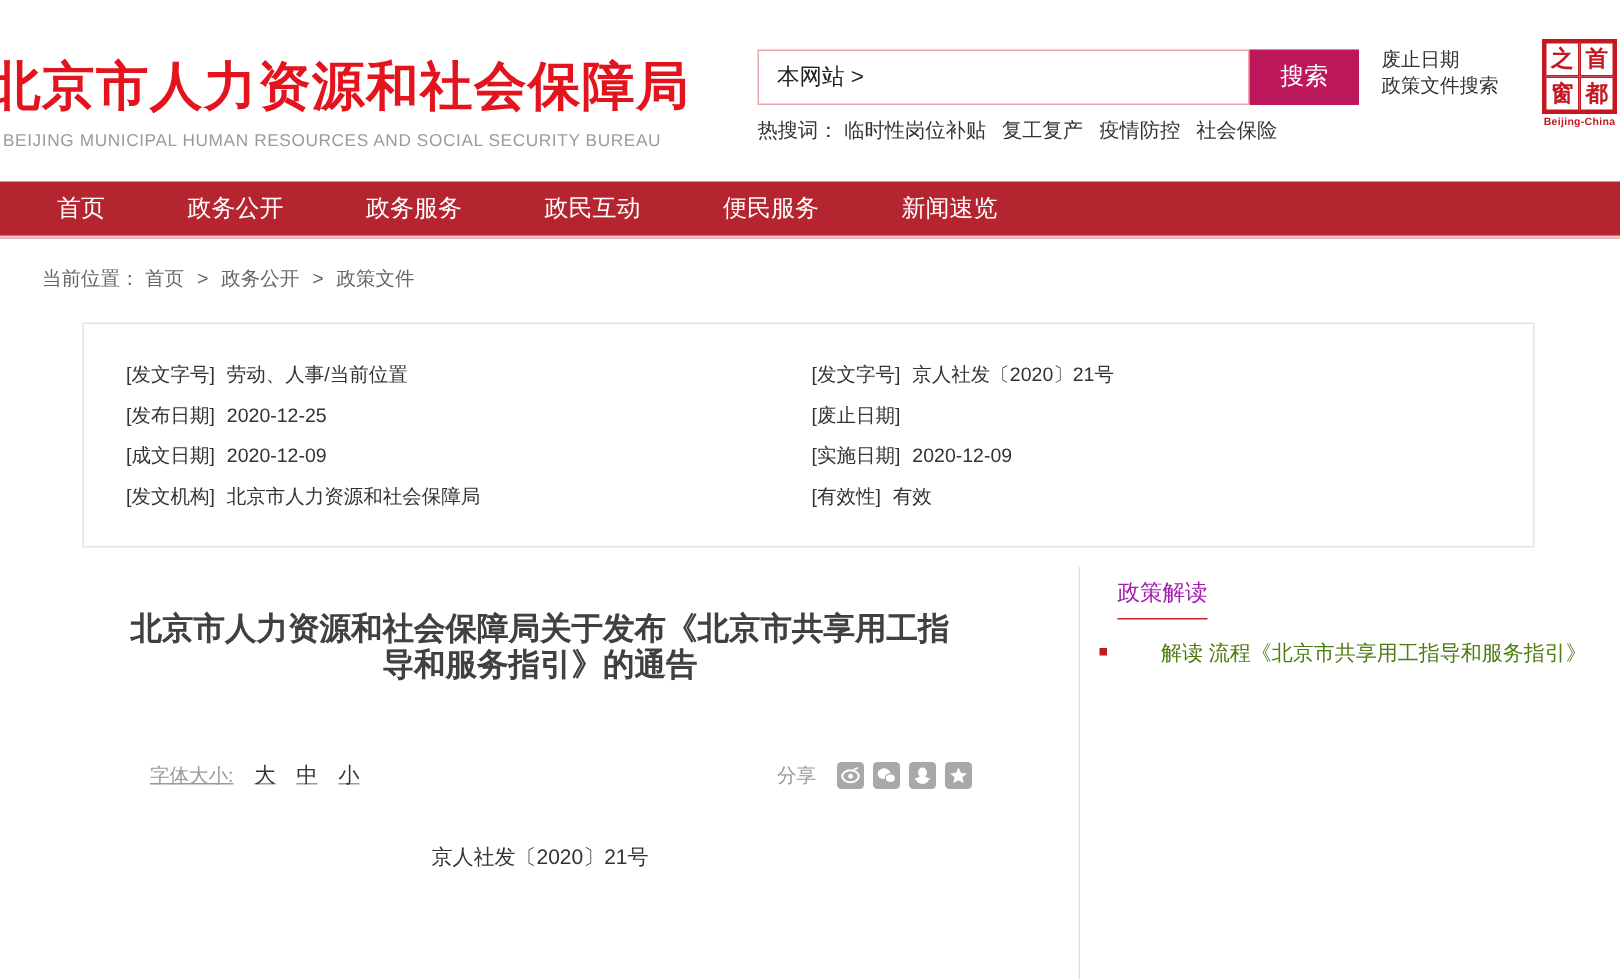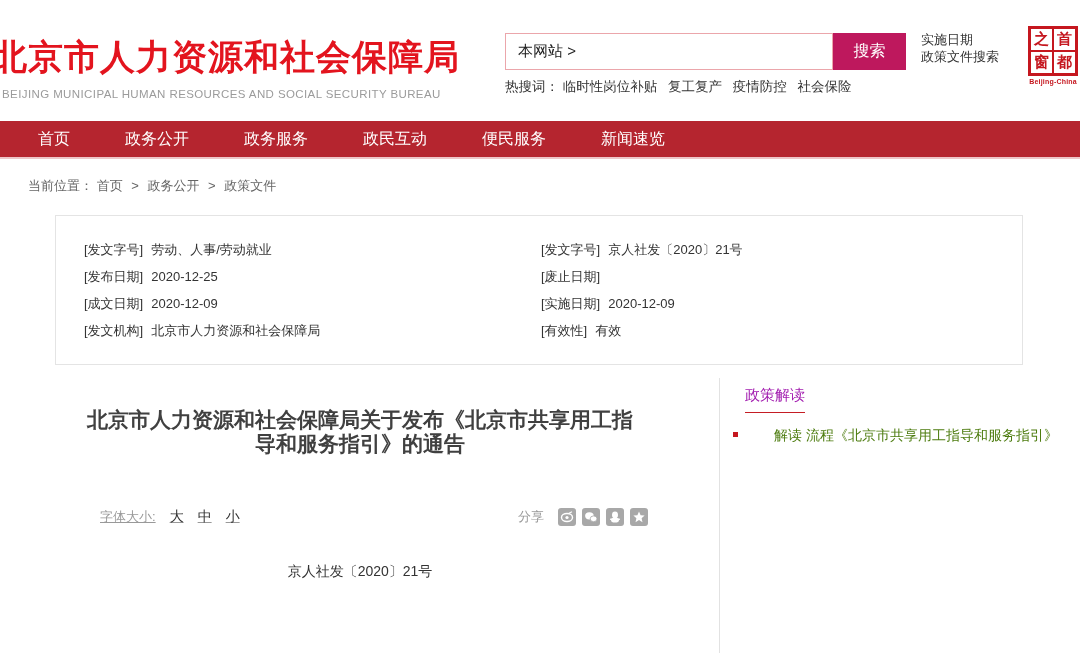--- a/index.html
+++ b/index.html
@@ -75,21 +75,21 @@
   </div>
 
   <div class="search-row">
     <div class="search-box">
       <span class="search-scope">本网站 &gt;</span>
     </div>
     <button class="search-btn">搜索</button>
   </div>
 
   <div class="adv-links">
-    <a>实施日期</a>
+    <a>废止日期</a>
     <a>政策文件搜索</a>
   </div>
 
   <div class="hot-row">
     <span>热搜词：</span>
     <a class="kw">临时性岗位补贴</a>
     <a class="kw">复工复产</a>
     <a class="kw">疫情防控</a>
     <a class="kw">社会保险</a>
   </div>
@@ -118,21 +118,21 @@
     <a>首页</a>
     <span class="sep">&gt;</span>
     <a>政务公开</a>
     <span class="sep">&gt;</span>
     <a>政策文件</a>
   </div>
 
   <div class="meta-box">
     <div class="meta-col left">
       <div class="meta-row">
-        <span class="meta-label">[发文字号]</span><span>劳动、人事/劳动就业</span>
+        <span class="meta-label">[发文字号]</span><span>劳动、人事/当前位置</span>
       </div>
       <div class="meta-row">
         <span class="meta-label">[发布日期]</span><span>2020-12-25</span>
       </div>
       <div class="meta-row">
         <span class="meta-label">[成文日期]</span><span>2020-12-09</span>
       </div>
       <div class="meta-row">
         <span class="meta-label">[发文机构]</span><span>北京市人力资源和社会保障局</span>
       </div>

